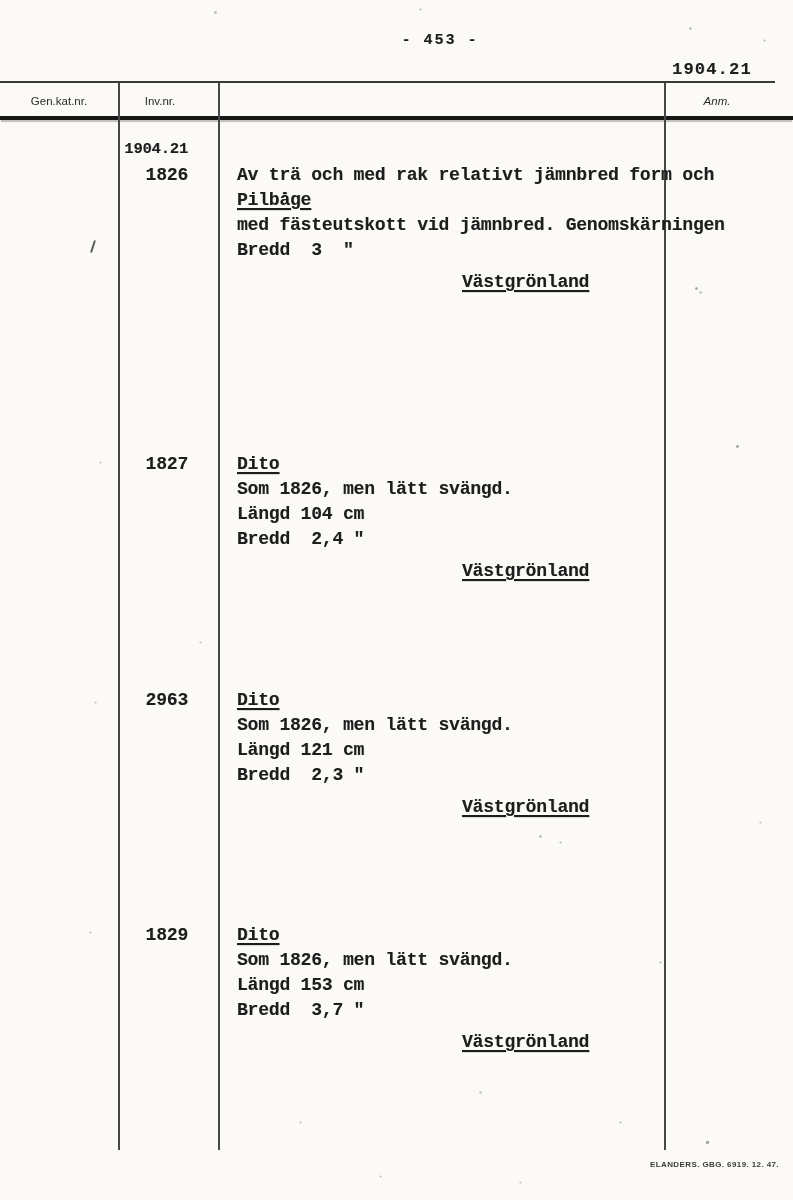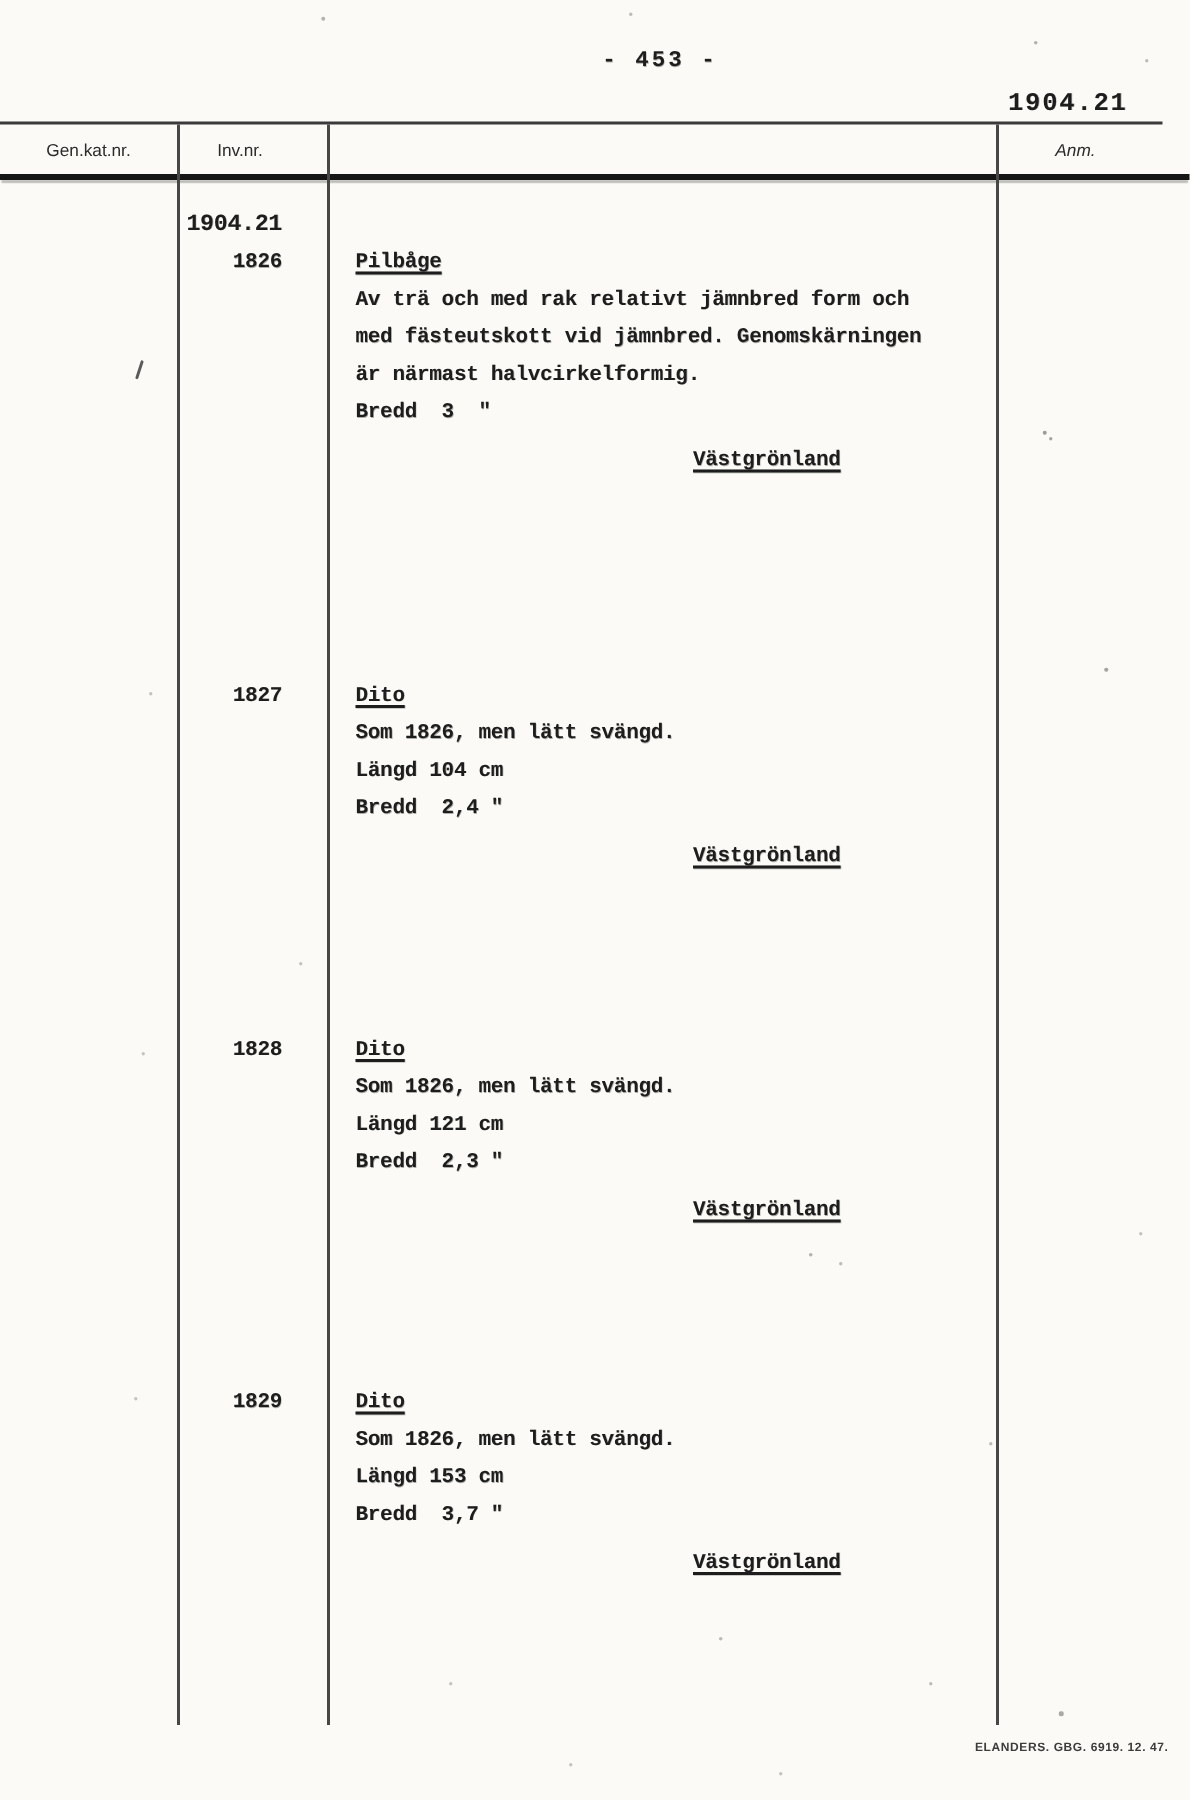--- a/index.html
+++ b/index.html
@@ -9,21 +9,21 @@
     position: relative;
     overflow: hidden;
     font-family: "Liberation Mono", "DejaVu Sans Mono", monospace;
     color: #1c1c1c;
   }
   .abs { position: absolute; }
 
   
   .tw {
     font-family: "Liberation Mono", "DejaVu Sans Mono", monospace;
-    font-size: 14px;
+    font-size: 18px;
     font-weight: bold;
     letter-spacing: -0.2px;
     color: #1d1d1d;
     text-shadow: 0.4px 0.4px 0.3px rgba(30,30,30,0.35);
     white-space: pre;
   }
 
   .page-number {
     top: 32px; left: 440px; transform: translateX(-50%);
     font-size: 15px; letter-spacing: 2px;
@@ -150,42 +150,41 @@
 
   <div class="abs vline v1"></div>
   <div class="abs vline v2"></div>
   <div class="abs vline v3"></div>
 
   <div class="abs tw group-ref">1904.21</div>
 
   <div class="abs entry e0">
     <div class="tw inv">1826</div>
     <div class="body">
+      <div class="tw line">Av trä och med rak relativt jämnbred form och</div>
       <div class="tw line title">Pilbåge</div>
-      <div class="tw line">Av trä och med rak relativt jämnbred form och</div>
       <div class="tw line">med fästeutskott vid jämnbred. Genomskärningen</div>
-      <div class="tw line">är närmast halvcirkelformig.</div>
       <div class="tw line">Bredd  3  "</div>
       <div class="tw line provenance">Västgrönland</div>
     </div>
   </div>
 
   <div class="abs entry e1">
     <div class="tw inv">1827</div>
     <div class="body">
       <div class="tw line title">Dito</div>
       <div class="tw line">Som 1826, men lätt svängd.</div>
       <div class="tw line">Längd 104 cm</div>
       <div class="tw line">Bredd  2,4 "</div>
       <div class="tw line provenance">Västgrönland</div>
     </div>
   </div>
 
   <div class="abs entry e2">
-    <div class="tw inv">1828</div>
+    <div class="tw inv">2963</div>
     <div class="body">
       <div class="tw line title">Dito</div>
       <div class="tw line">Som 1826, men lätt svängd.</div>
       <div class="tw line">Längd 121 cm</div>
       <div class="tw line">Bredd  2,3 "</div>
       <div class="tw line provenance">Västgrönland</div>
     </div>
   </div>
 
   <div class="abs entry e3">

